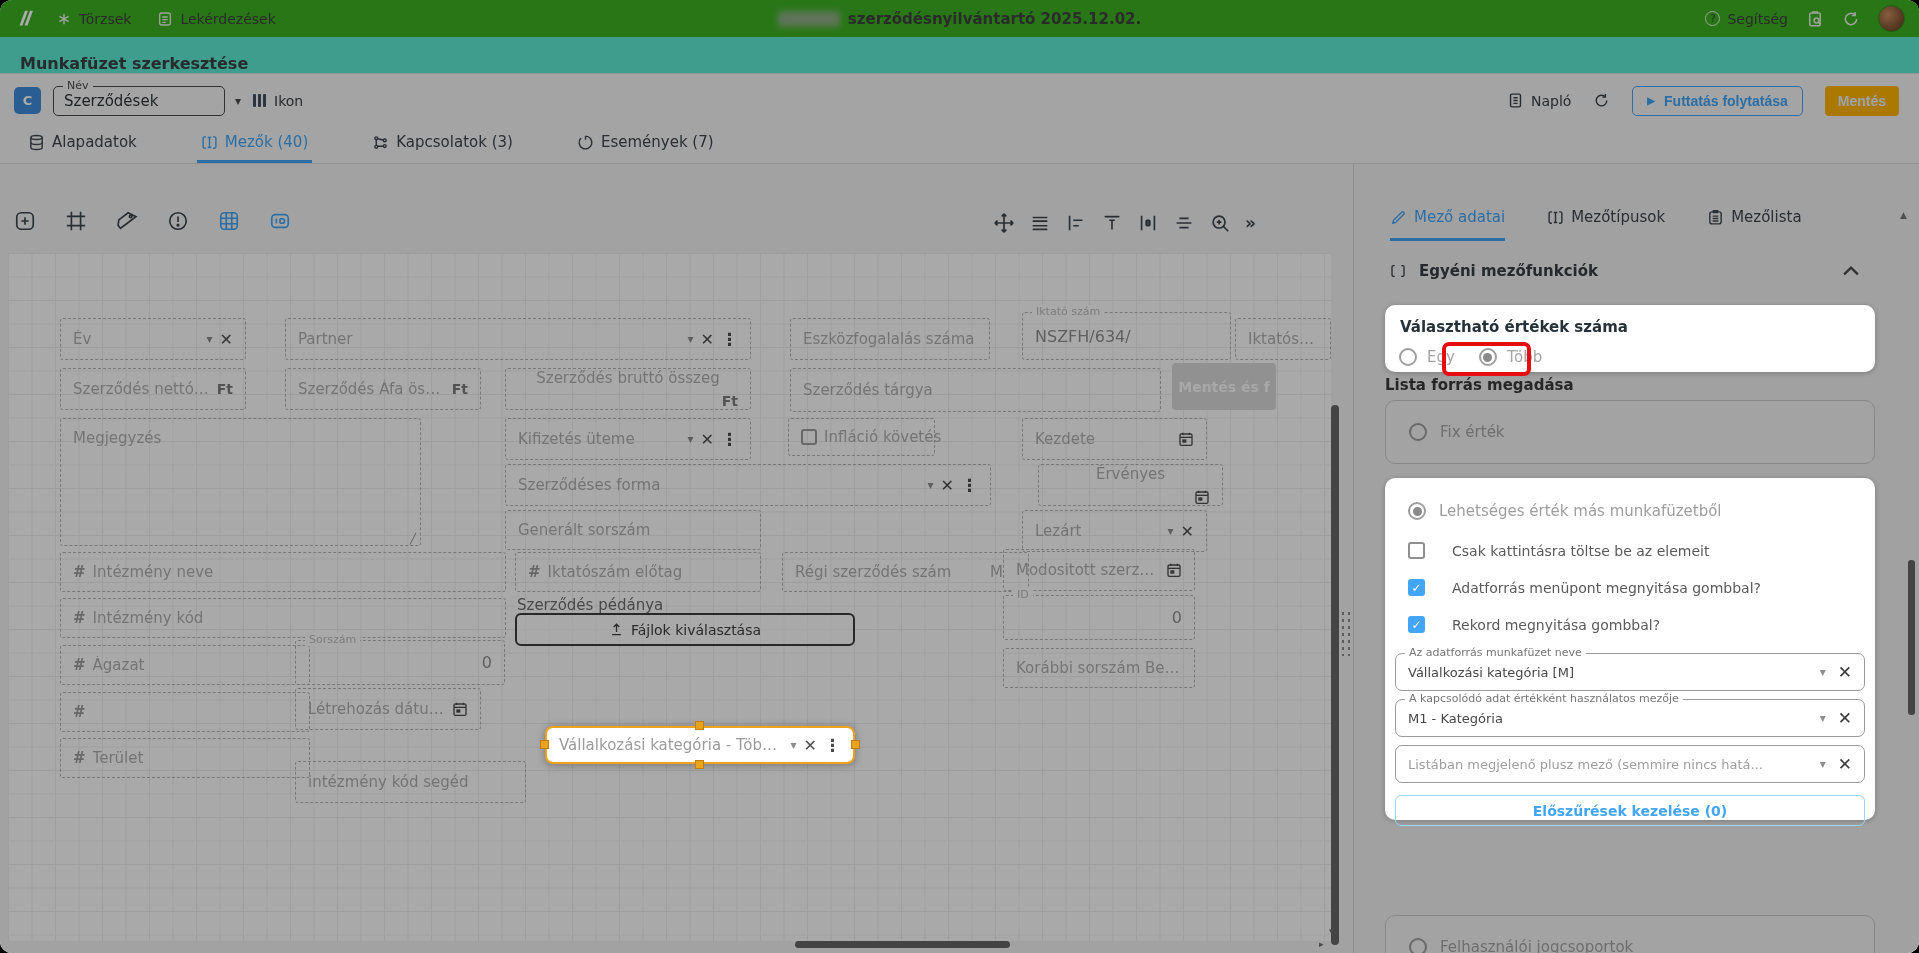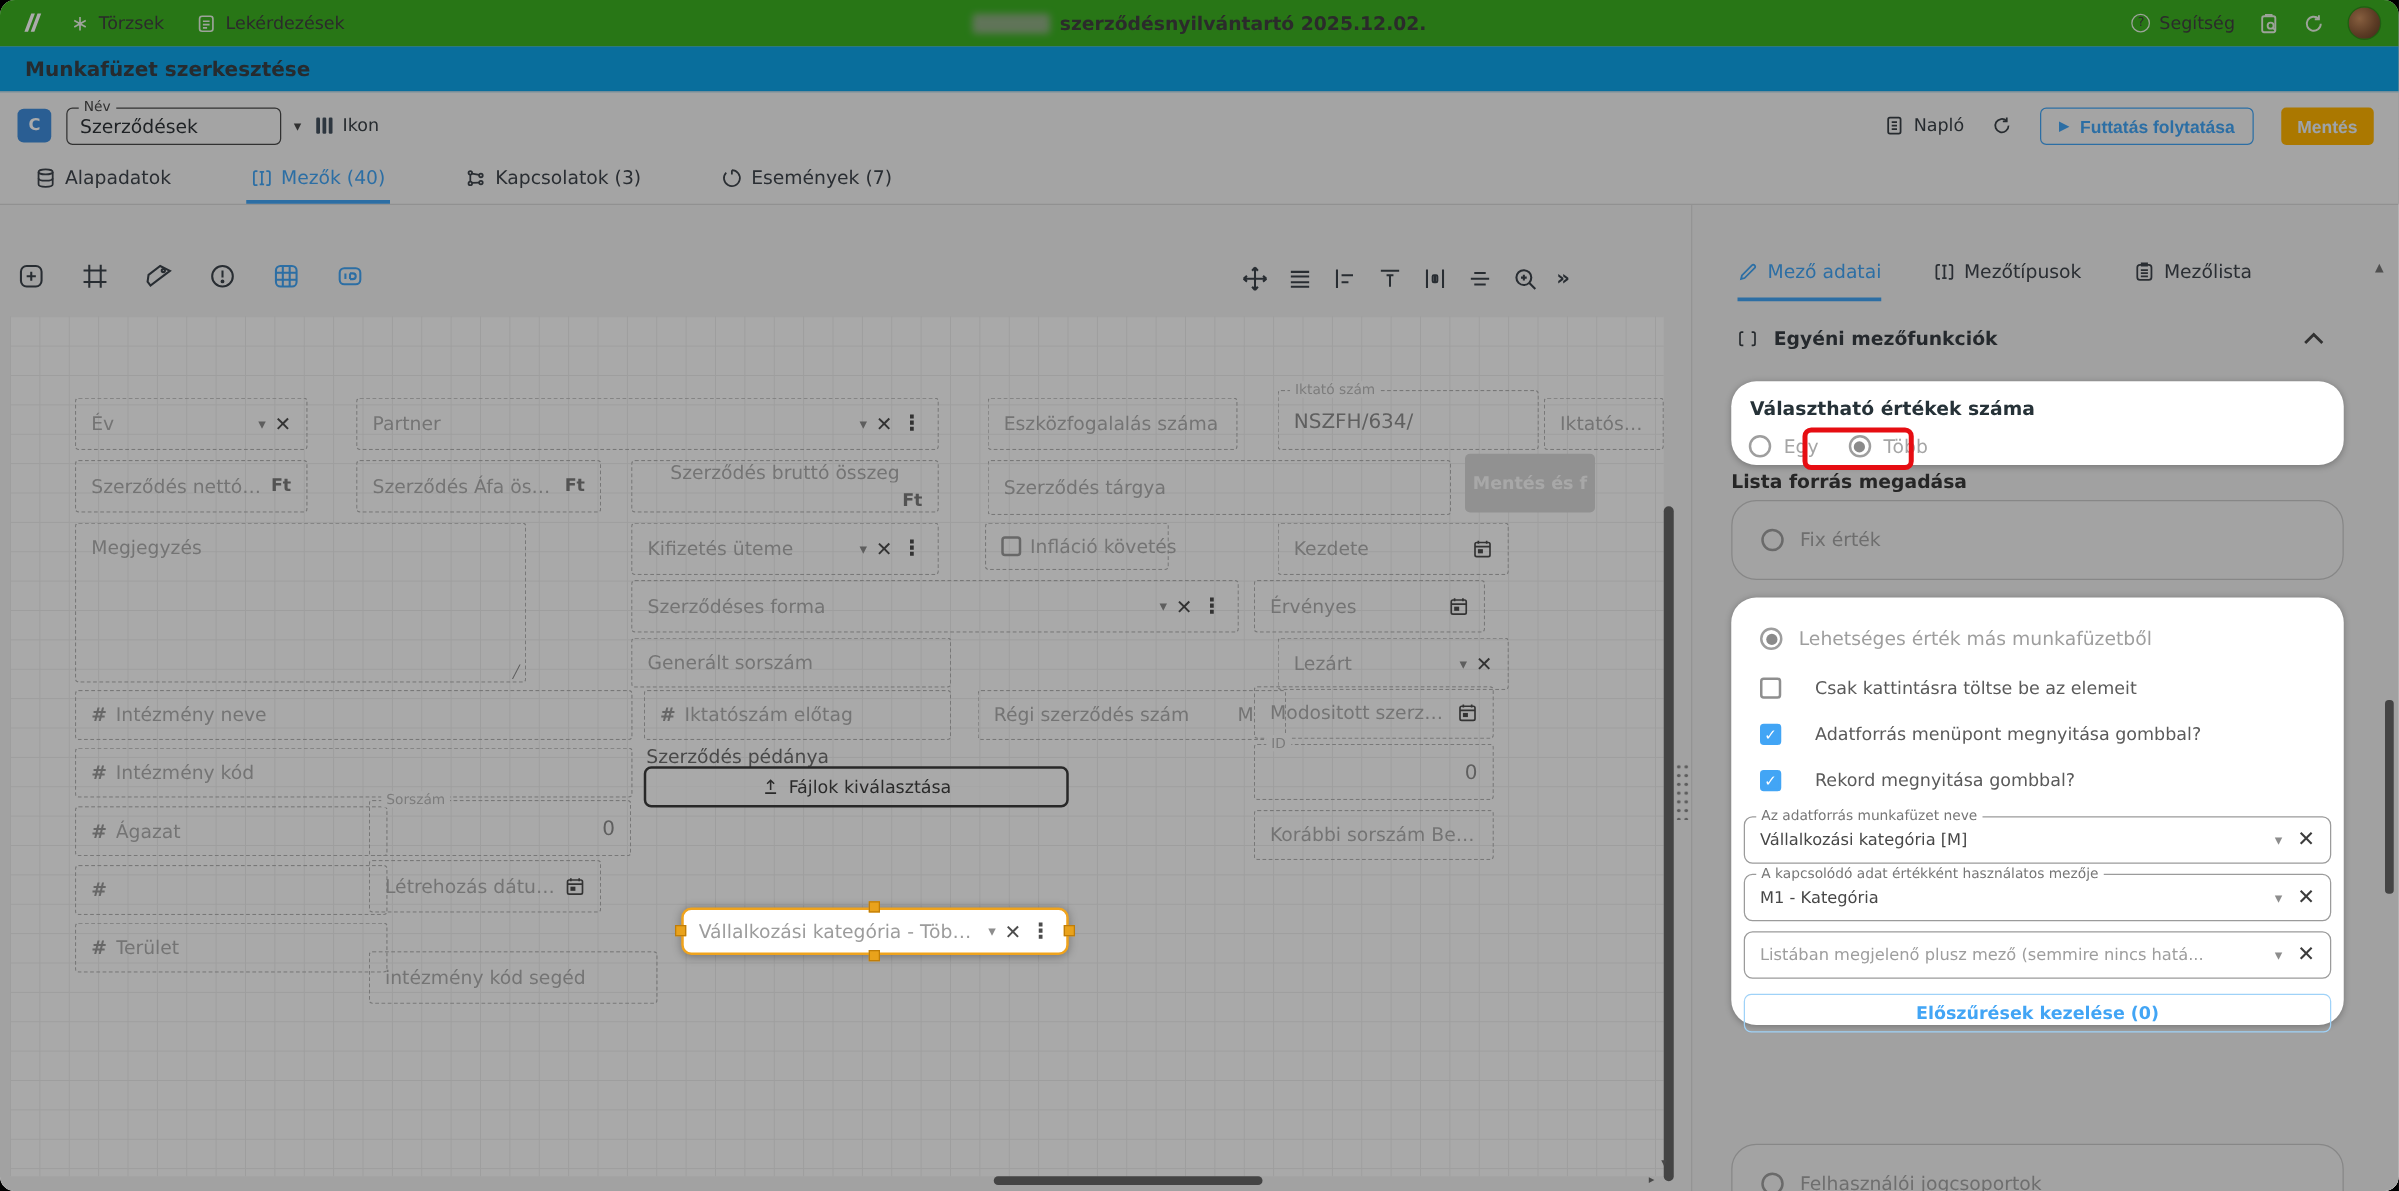--- a/index.html
+++ b/index.html
@@ -13,21 +13,21 @@
   .tmenu{display:flex;align-items:center;gap:7px;margin-right:26px;cursor:pointer;font-weight:500}
   .tmenu svg{width:16px;height:16px;stroke:#eaf4e6;fill:none;stroke-width:2}
   .apptitle{position:absolute;left:0;right:0;display:flex;justify-content:center;align-items:center;gap:8px;font-weight:700;font-size:15px;pointer-events:none}
   .blurbox{width:62px;height:16px;border-radius:3px;background:#8fae84;filter:blur(3px)}
   .topright{margin-left:auto;display:flex;align-items:center;gap:18px}
   .helpwrap{display:flex;align-items:center;gap:7px;cursor:pointer;font-weight:500}
   .qmark{width:15px;height:15px;border:1.5px solid #eaf4e6;border-radius:50%;font-size:10px;display:flex;align-items:center;justify-content:center}
   .topright svg{width:18px;height:18px;stroke:#eaf4e6;fill:none;stroke-width:2}
   .avatar{width:27px;height:27px;border-radius:50%;background:radial-gradient(circle at 35% 35%,#c98d5e,#8a5a38 55%,#5d3a24);border:1px solid #2f8d1a}
   
-  .titlebar{height:37px;background:#0ea5e9;display:flex;align-items:center;padding:0 20px;border-bottom:1px solid #e2e2e2}
+  .titlebar{height:37px;background:#5eead4;display:flex;align-items:flex-end;padding:0 20px;border-bottom:1px solid #e2e2e2}
   .titlebar h1{font-size:16px;font-weight:700;color:#3a4046}
   
   .formbar{height:53px;background:#f5f5f5;display:flex;align-items:center;padding:0 14px}
   .cbadge{width:27px;height:27px;border-radius:5px;background:#3f8cdb;color:#fff;font-size:13px;font-weight:700;display:flex;align-items:center;justify-content:center;margin-right:12px}
   .namefield{position:relative;width:172px;height:30px;border:1.5px solid #4a4a4a;border-radius:5px;display:flex;align-items:center;padding:0 10px;background:#f5f5f5}
   .namefield .flabel{position:absolute;top:-8px;left:9px;font-size:11px;color:#4a4a4a;background:#f5f5f5;padding:0 4px}
   .namefield .fval{font-size:15px;color:#2f3438}
   .chev{margin:0 12px 0 10px;color:#4a4a4a;font-size:12px;cursor:pointer}
   .colicon{display:flex;gap:2px;margin-right:8px;cursor:pointer}
   .colicon i{width:3px;height:13px;background:#44515e;border-radius:1px}
@@ -90,21 +90,21 @@
   
   .panel{position:absolute;left:1354px;top:0;width:565px;height:789px;background:#f1f1f1}
   .ptabs{position:absolute;left:36px;top:44px;display:flex;gap:42px}
   .ptab{display:flex;align-items:center;gap:7px;font-size:15px;color:#3f454c;padding-bottom:12px;cursor:pointer;border-bottom:3px solid transparent}
   .ptab svg{width:17px;height:17px;stroke:#3f454c;fill:none;stroke-width:2}
   .ptab.active{color:#42a5f5;border-bottom-color:#42a5f5}
   .ptab.active svg{stroke:#42a5f5}
   .psection{position:absolute;left:36px;top:98px;right:60px;display:flex;align-items:center;gap:13px;font-size:15px;font-weight:600;color:#383e44}
   .psection svg{width:16px;height:16px;stroke:#383e44;fill:none;stroke-width:2}
   .psection .caret{margin-left:auto}
-  .pcard{position:absolute;left:31px;width:490px;border-radius:20px}
+  .pcard{position:absolute;left:31px;width:490px;border-radius:10px}
   .white{background:#fff;z-index:60;box-shadow:0 1px 5px rgba(0,0,0,.25)}
   .gray{background:#f3f3f3;border:1px solid #c9c9c9}
   .ptitle{font-size:15px;font-weight:700;color:#263238;padding:13px 15px 0}
   .plsrc{position:absolute;left:31px;top:212px;font-size:15px;font-weight:700;color:#3a3a3a}
   .radio{width:18px;height:18px;border:2px solid #9e9e9e;border-radius:50%;flex:none;display:flex;align-items:center;justify-content:center;cursor:pointer}
   .radio.on i{width:9px;height:9px;border-radius:50%;background:#8a8a8a}
   .rrow{display:flex;align-items:center;gap:10px;font-size:15px;color:#a5a5a5}
   .choicerow{display:flex;align-items:center;padding:12px 14px 14px;gap:10px;position:relative}
   .redring{position:absolute;left:57px;top:6px;width:89px;height:34px;border:4px solid #e60d12;border-radius:7px;z-index:61}
   .cbxrow{display:flex;align-items:flex-end;gap:27px;font-size:14px;color:#5a5a5a;margin:0 0 20px 23px}
@@ -359,21 +359,21 @@
             <path d="M3 9.5h18" stroke="#4c4c4c" stroke-width="2"></path>
             <rect x="6.5" y="12.5" width="6" height="5" fill="#4c4c4c"></rect>
           </svg>
         </div>
         <div class="cf select" style="left: 505px; top: 300px; width: 486px; height: 42px;">
           <span class="lb grow">Szerződéses forma</span>
           <span class="dd">▾</span>
           <span class="xx">✕</span>
           <span class="kb">⋮</span>
         </div>
-        <div class="cf date" style="left: 1003px; top: 300px; width: 185px; height: 42px;">
+        <div class="cf date" style="left: 1038px; top: 300px; width: 185px; height: 42px; flex-direction: column;">
           <span class="lb grow">Érvényes</span>
           <svg class="ical" viewBox="0 0 24 24">
             <path d="M7 2.5V6M17 2.5V6" stroke="#4c4c4c" stroke-width="2" fill="none"></path>
             <rect x="3" y="4.5" width="18" height="17" rx="2" fill="none" stroke="#4c4c4c" stroke-width="2"></rect>
             <path d="M3 9.5h18" stroke="#4c4c4c" stroke-width="2"></path>
             <rect x="6.5" y="12.5" width="6" height="5" fill="#4c4c4c"></rect>
           </svg>
         </div>
         <div class="cf text" style="left: 505px; top: 346px; width: 256px; height: 40px;">
           <span class="lb grow">Generált sorszám</span>

